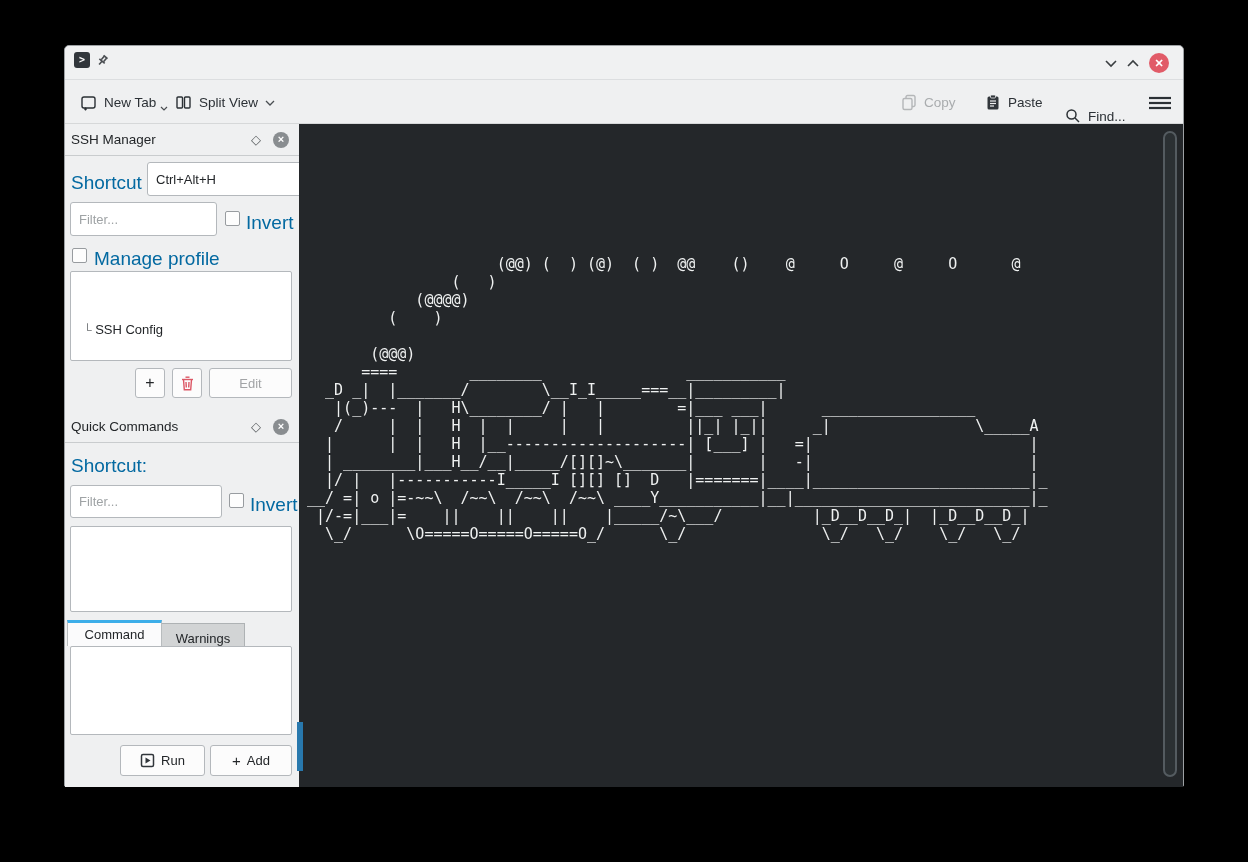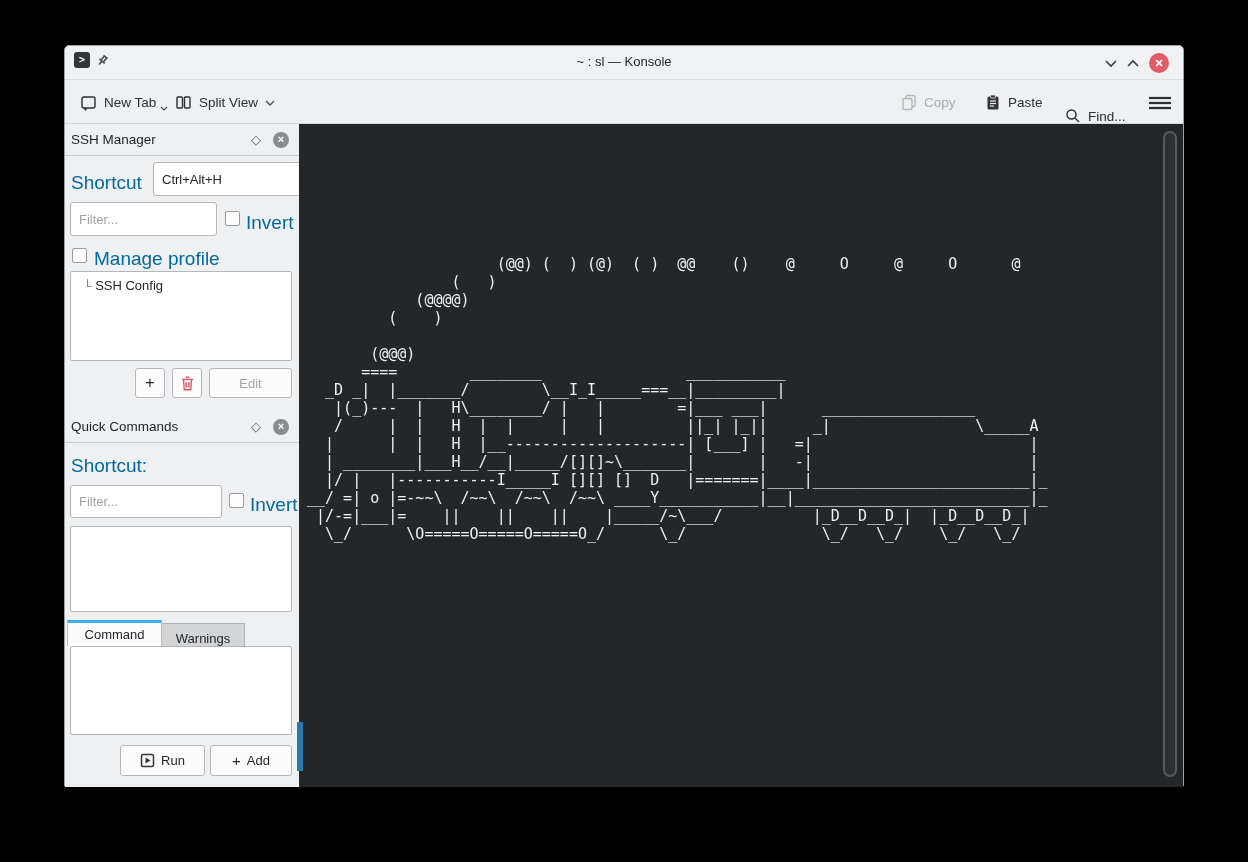--- a/index.html
+++ b/index.html
@@ -81,21 +81,20 @@
       <svg width="15" height="15" viewBox="0 0 15 15">
         <g transform="rotate(40 7 7)" stroke="#4a4e52" stroke-width="1.6" fill="none">
           <line x1="4.5" y1="3" x2="9.5" y2="3"></line>
           <line x1="5.5" y1="3" x2="5.5" y2="8"></line>
           <line x1="8.5" y1="3" x2="8.5" y2="8"></line>
           <line x1="3.5" y1="8.5" x2="10.5" y2="8.5"></line>
           <line x1="7" y1="8.5" x2="7" y2="13"></line>
         </g>
       </svg>
     </span>
-    <div class="win-title">~ : sl — Konsole</div>
     <div class="tb-btn" style="right:62px;">
       <svg width="14" height="9" viewBox="0 0 14 9">
           <polyline points="2,2 7,7 12,2" fill="none" stroke="#3a3e41" stroke-width="1.6"></polyline>
         </svg>
     </div>
     <div class="tb-btn" style="right:40px;">
       <svg width="14" height="9" viewBox="0 0 14 9">
           <polyline points="2,7 7,2 12,7" fill="none" stroke="#3a3e41" stroke-width="1.6"></polyline>
         </svg>
     </div>
@@ -169,29 +168,29 @@
   </div>
 
   <div id="sidebar">
 
     <div class="panel-header" style="top:0;">
       <span class="panel-title">SSH Manager</span>
       <span class="float-icon">◇</span>
       <span class="panel-close">×</span>
     </div>
     <span class="label" style="left:6px; top:48px;">Shortcut</span>
-    <input class="field" style="left: 88px; top: 38px; width: 167px; height: 34px;" value="Ctrl+Alt+H">
+    <input class="field" style="left: 82px; top: 38px; width: 167px; height: 34px;" value="Ctrl+Alt+H">
     <input class="field" style="left: 5px; top: 78px; width: 147px; height: 34px;" placeholder="Filter...">
     <input type="checkbox" class="cbx" style="left: 160px; top: 87px;">
     <span class="label" style="left:181px; top:88px;">Invert</span>
     <input type="checkbox" class="cbx" style="left: 7px; top: 124px;">
     <span class="label" style="left:29px; top:124px;">Manage profile</span>
 
     <div class="white-box" style="left:5px; top:147px; width:222px; height:90px;">
-      <div style="padding:6px 0 0 12px; font-size:13px; color:#232629;">
+      <div style="padding:6px 0 0 12px; font-size:13px; color:#232629;margin-top:44px;">
         <span class="tree-branch">└</span>
         <span>SSH Config</span>
       </div>
     </div>
 
     <div class="side-btn" style="left:70px; top:244px; width:30px; height:30px; font-size:16px;">+</div>
     <div class="side-btn" style="left:107px; top:244px; width:30px; height:30px;">
       <svg width="13" height="15" viewBox="0 0 13 15" fill="none" stroke="#dc5765" stroke-width="1.4">
         <line x1="1" y1="3.5" x2="12" y2="3.5"></line>
         <line x1="4.5" y1="1.2" x2="8.5" y2="1.2"></line>

